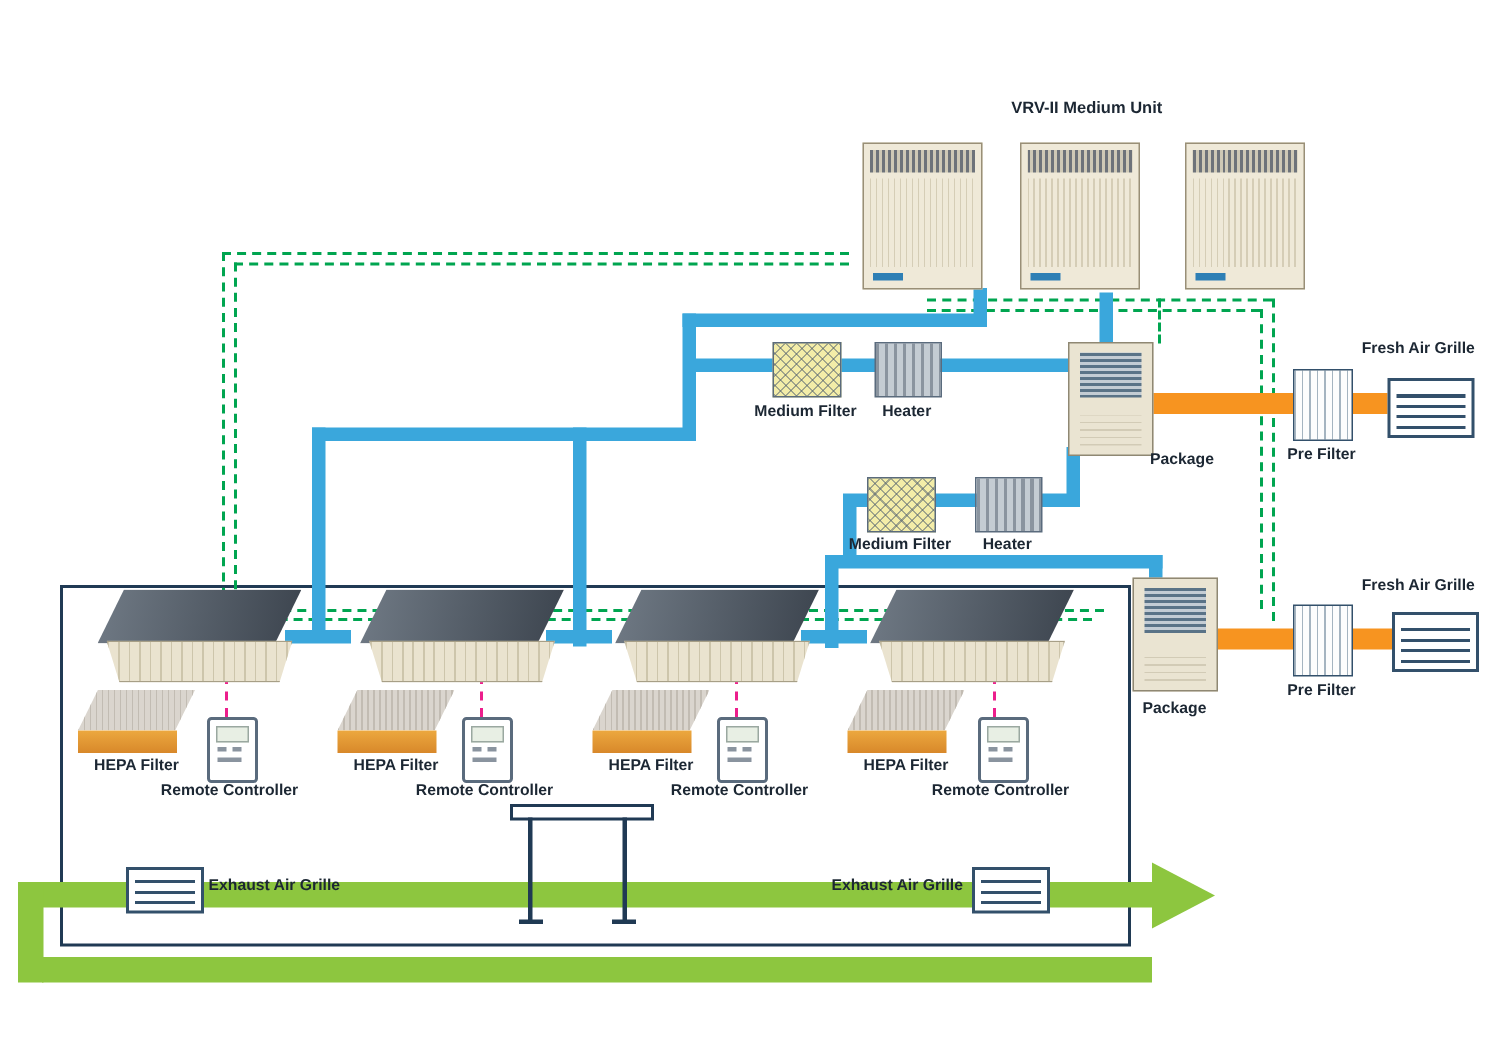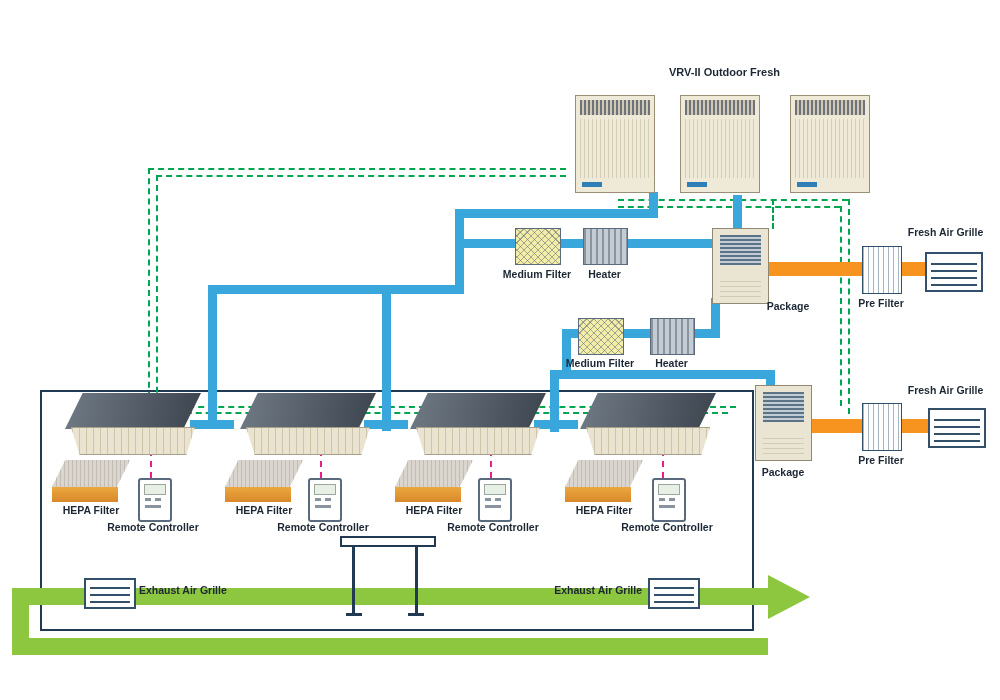--- a/index.html
+++ b/index.html
@@ -115,21 +115,21 @@
   <div class="h-pipe" style="left:534px;top:420px;width:44px;"></div>
 
   <div class="h-duct" style="left:765px;top:262px;width:163px;"></div>
   <div class="h-duct" style="left:805px;top:419px;width:125px;"></div>
 
   <div class="gduct" style="left:12px;top:588px;width:756px;height:17px;"></div>
   <div class="gduct" style="left:12px;top:588px;width:17px;height:67px;"></div>
   <div class="gduct" style="left:28px;top:638px;width:740px;height:17px;"></div>
   <div class="g-arrow" style="left:768px;top:575px;"></div>
 
-  <div class="lbl" style="left:637px;top:66px;width:175px;font-size:11px;">VRV-II Outdoor Fresh</div>
+  <div class="lbl" style="left:637px;top:66px;width:175px;font-size:11px;">VRV-II Medium Unit</div>
   <div class="outdoor" style="left:575px;top:95px;">
     <div class="ou-top"></div>
     <div class="ou-body"></div>
     <div class="ou-logo"></div>
   </div>
   <div class="outdoor" style="left:680px;top:95px;">
     <div class="ou-top"></div>
     <div class="ou-body"></div>
     <div class="ou-logo"></div>
   </div>

